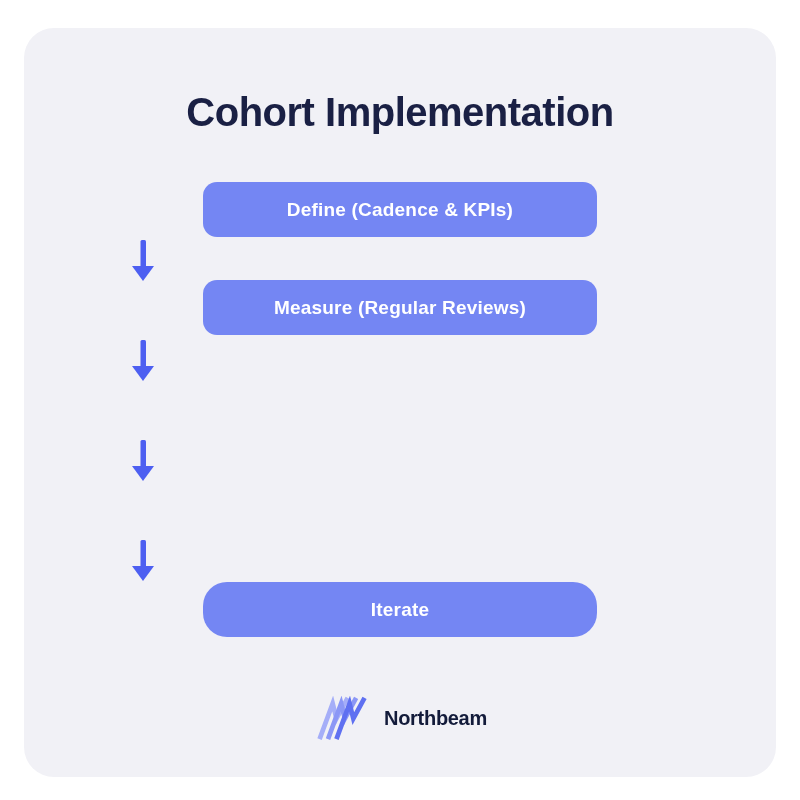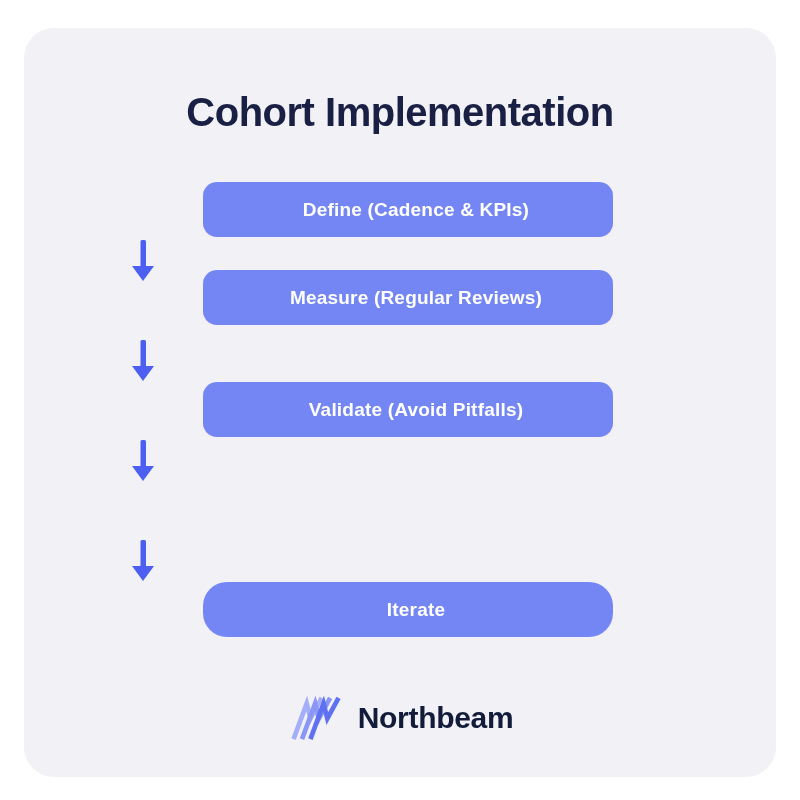--- a/index.html
+++ b/index.html
@@ -21,59 +21,58 @@
     position:absolute;left:0;right:0;top:60px;margin:0;
     text-align:center;font-size:40px;line-height:48px;font-weight:700;
     letter-spacing:-0.5px;color:var(--title-color,#1a2044);
   }
   .flow{position:absolute;left:0;top:0;width:100%;height:100%;}
   .step-box{
     position:absolute;left:179px;width:394px;height:55px;
     border-radius:14px;background:var(--box-fill,#7486f3);
     color:var(--box-text,#ffffff);font-size:19px;font-weight:700;
     letter-spacing:0.2px;
-    display:flex;align-items:center;justify-content:center;text-align:center;padding-left:16px;
+    display:flex;align-items:center;justify-content:center;text-align:center;
   }
   .flow-arrow{position:absolute;left:106px;width:26px;height:42px;}
   .flow-arrow svg{display:block;fill:var(--arrow,#4d5ff1);}
   .logo-row{
     position:absolute;left:0;right:0;top:666px;height:48px;
     display:flex;align-items:center;justify-content:center;gap:11px;
   }
   .logo-icon{display:flex;align-items:center;}
   .logo-icon svg{display:block;}
   .logo-text{
-    font-size:30px;font-weight:700;letter-spacing:-0.3px;
+    font-size:20px;font-weight:700;letter-spacing:-0.3px;
     color:var(--brand-text,#131b3a);
   }
 </style>
 </head>
 <body>
 
 <div class="stage">
   <div class="card">
 
     <h1 class="title">Cohort Implementation</h1>
 
     <div class="flow">
         <div class="step-box" style="top: 154px;">Define (Cadence &amp; KPIs)</div>
         <div class="flow-arrow" style="top: 212px;">
           <svg width="26" height="42" viewBox="0 0 26 42">
             <rect x="10.5" y="0" width="5.5" height="28" rx="1.5"></rect>
             <path d="M2 26 H24 L13 41 Z"></path>
           </svg>
         </div>
-        <div class="step-box" style="top: 242px;">Measure (Regular Reviews)</div>
+        <div class="step-box" style="top: 252px;">Measure (Regular Reviews)</div>
         <div class="flow-arrow" style="top: 312px;">
           <svg width="26" height="42" viewBox="0 0 26 42">
             <rect x="10.5" y="0" width="5.5" height="28" rx="1.5"></rect>
             <path d="M2 26 H24 L13 41 Z"></path>
           </svg>
         </div>
-        <div class="step-box" style="top: 354px;">Validate (Avoid Pitfalls)</div>
         <div class="flow-arrow" style="top: 412px;">
           <svg width="26" height="42" viewBox="0 0 26 42">
             <rect x="10.5" y="0" width="5.5" height="28" rx="1.5"></rect>
             <path d="M2 26 H24 L13 41 Z"></path>
           </svg>
         </div>
         <div class="flow-arrow" style="top: 512px;">
           <svg width="26" height="42" viewBox="0 0 26 42">
             <rect x="10.5" y="0" width="5.5" height="28" rx="1.5"></rect>
             <path d="M2 26 H24 L13 41 Z"></path>

